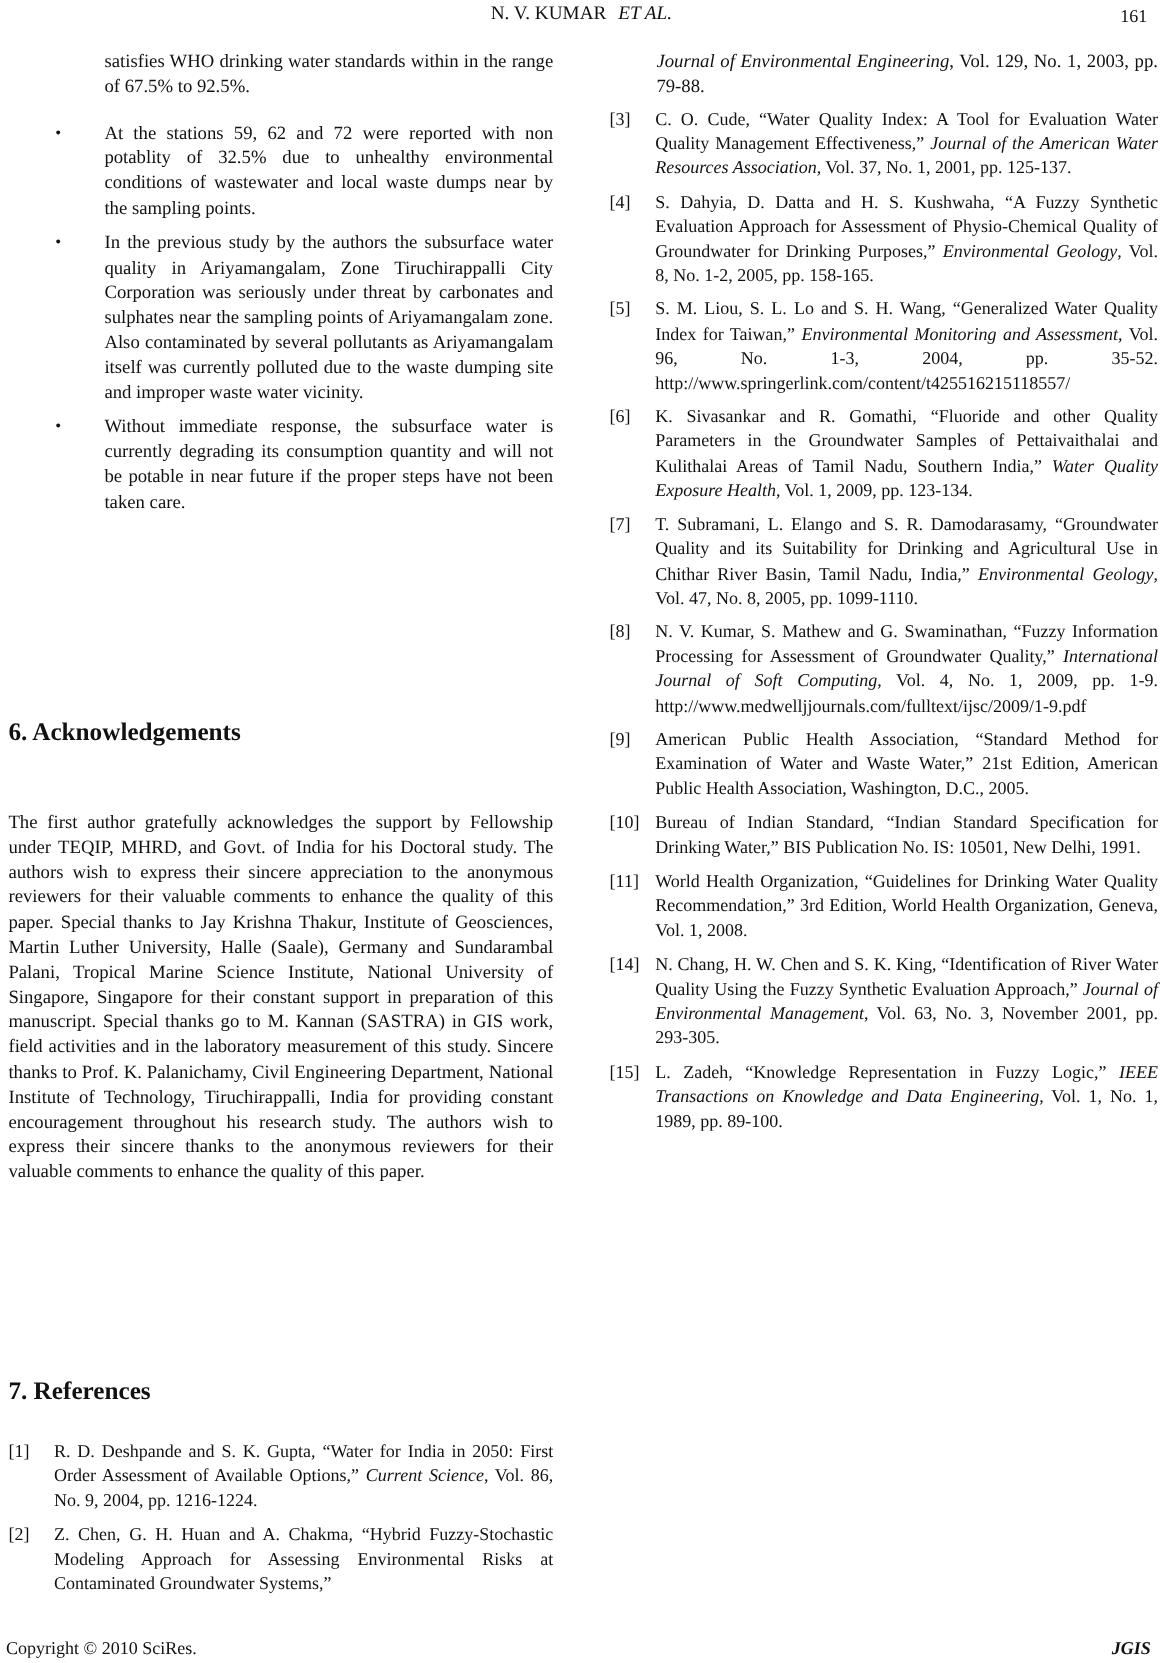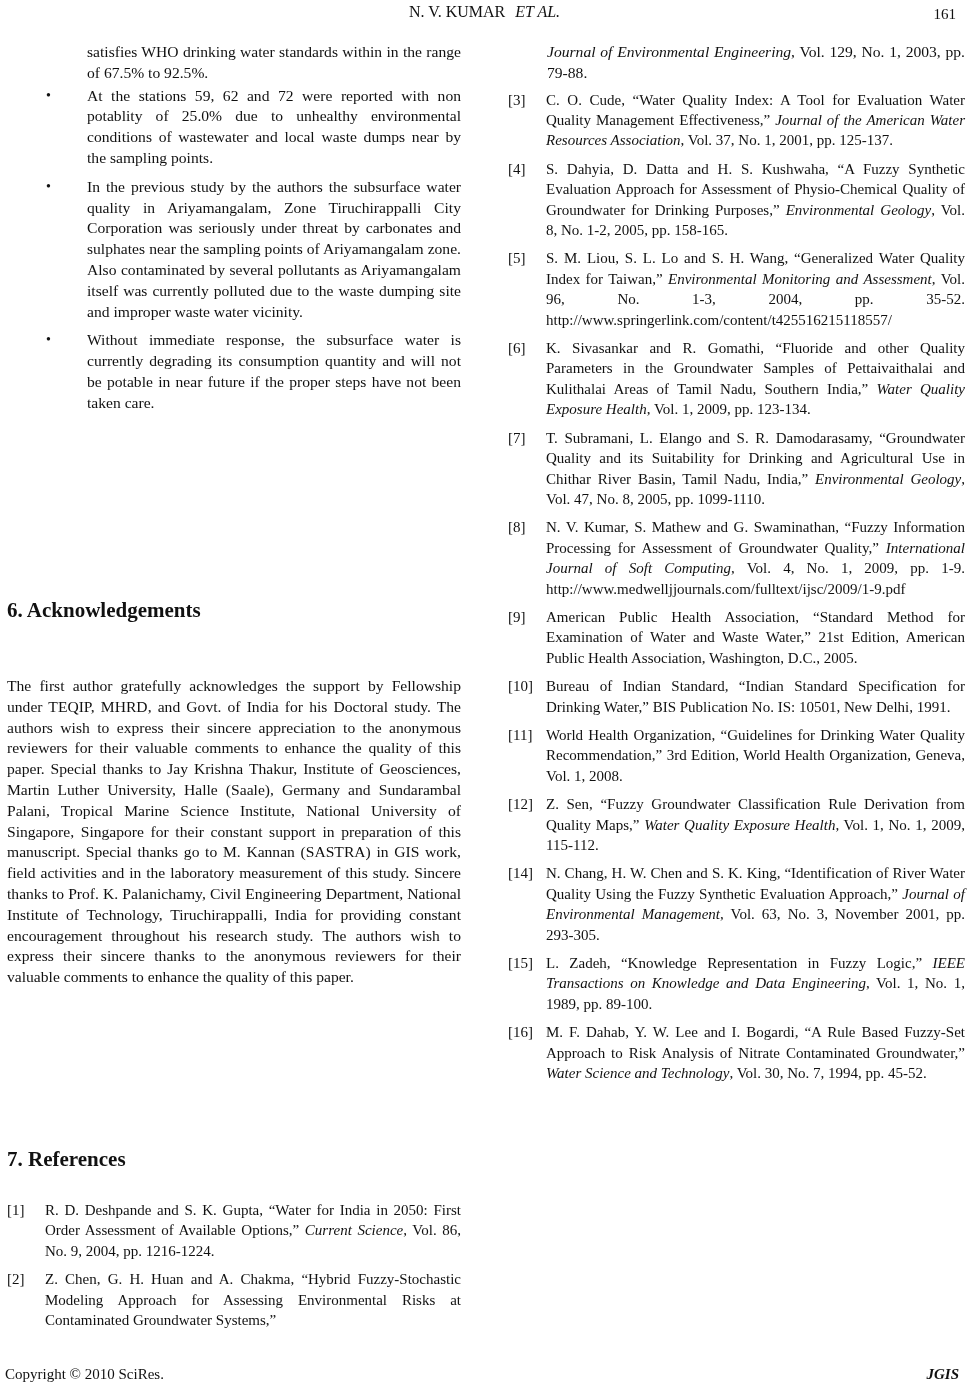--- a/index.html
+++ b/index.html
@@ -24,22 +24,22 @@
 </style>
 </head>
 <body>
 
 <div class="header">
   <span>N. V. KUMAR</span><i>ET AL.</i>
 </div>
 <div class="pageno">161</div>
 
 <div class="col left">
-  <p class="cont" style="margin-bottom:2px">satisfies WHO drinking water standards within in the range of 67.5% to 92.5%.</p>
-  <p class="bul">At the stations 59, 62 and 72 were reported with non potablity of 25.0% due to unhealthy environmental conditions of wastewater and local waste dumps near by the sampling points.</p>
+  <p class="cont" style="margin-bottom:18px">satisfies WHO drinking water standards within in the range of 67.5% to 92.5%.</p>
+  <p class="bul">At the stations 59, 62 and 72 were reported with non potablity of 32.5% due to unhealthy environmental conditions of wastewater and local waste dumps near by the sampling points.</p>
   <p class="bul">In the previous study by the authors the subsurface water quality in Ariyamangalam, Zone Tiruchirappalli City Corporation was seriously under threat by carbonates and sulphates near the sampling points of Ariyamangalam zone. Also contaminated by several pollutants as Ariyamangalam itself was currently polluted due to the waste dumping site and improper waste water vicinity.</p>
   <p class="bul">Without immediate response, the subsurface water is currently degrading its consumption quantity and will not be potable in near future if the proper steps have not been taken care.</p>
 
   <h2 style="top:558px; left:-41px">6. Acknowledgements</h2>
   <p class="para" style="top:634px; left:-41px; width:454px">The first author gratefully acknowledges the support by Fellowship under TEQIP, MHRD, and Govt. of India for his Doctoral study. The authors wish to express their sincere appreciation to the anonymous reviewers for their valuable comments to enhance the quality of this paper. Special thanks to Jay Krishna Thakur, Institute of Geosciences, Martin Luther University, Halle (Saale), Germany and Sundarambal Palani, Tropical Marine Science Institute, National University of Singapore, Singapore for their constant support in preparation of this manuscript. Special thanks go to M. Kannan (SASTRA) in GIS work, field activities and in the laboratory measurement of this study. Sincere thanks to Prof. K. Palanichamy, Civil Engineering Department, National Institute of Technology, Tiruchirappalli, India for providing constant encouragement throughout his research study. The authors wish to express their sincere thanks to the anonymous reviewers for their valuable comments to enhance the quality of this paper.</p>
 
   <h2 style="top:1107px; left:-41px">7. References</h2>
   <div style="position:absolute; top:1158px; left:-41px; width:454px">
     <p class="ref"><span class="num">[1]</span><span>R. D. Deshpande and S. K. Gupta, “Water for India in 2050: First Order Assessment of Available Options,” </span><i>Current Science</i><span>, Vol. 86, No. 9, 2004, pp. 1216-1224.</span></p>
     <p class="ref"><span class="num">[2]</span><span>Z. Chen, G. H. Huan and A. Chakma, “Hybrid Fuzzy-Stochastic Modeling Approach for Assessing Environmental Risks at Contaminated Groundwater Systems,”</span></p>
@@ -51,21 +51,19 @@
   <div id="right-refs">
       <p class="ref"><span class="num">[3]</span><span>C. O. Cude, “Water Quality Index: A Tool for Evaluation Water Quality Management Effectiveness,” </span><i>Journal of the American Water Resources Association</i><span>, Vol. 37, No. 1, 2001, pp. 125-137.</span></p>
       <p class="ref"><span class="num">[4]</span><span>S. Dahyia, D. Datta and H. S. Kushwaha, “A Fuzzy Synthetic Evaluation Approach for Assessment of Physio-Chemical Quality of Groundwater for Drinking Purposes,” </span><i>Environmental Geology</i><span>, Vol. 8, No. 1-2, 2005, pp. 158-165.</span></p>
       <p class="ref"><span class="num">[5]</span><span>S. M. Liou, S. L. Lo and S. H. Wang, “Generalized Water Quality Index for Taiwan,” </span><i>Environmental Monitoring and Assessment</i><span>, Vol. 96, No. 1-3, 2004, pp. 35-52. http://www.springerlink.com/content/t425516215118557/</span></p>
       <p class="ref"><span class="num">[6]</span><span>K. Sivasankar and R. Gomathi, “Fluoride and other Quality Parameters in the Groundwater Samples of Pettaivaithalai and Kulithalai Areas of Tamil Nadu, Southern India,” </span><i>Water Quality Exposure Health</i><span>, Vol. 1, 2009, pp. 123-134.</span></p>
       <p class="ref"><span class="num">[7]</span><span>T. Subramani, L. Elango and S. R. Damodarasamy, “Groundwater Quality and its Suitability for Drinking and Agricultural Use in Chithar River Basin, Tamil Nadu, India,” </span><i>Environmental Geology</i><span>, Vol. 47, No. 8, 2005, pp. 1099-1110.</span></p>
       <p class="ref"><span class="num">[8]</span><span>N. V. Kumar, S. Mathew and G. Swaminathan, “Fuzzy Information Processing for Assessment of Groundwater Quality,” </span><i>International Journal of Soft Computing</i><span>, Vol. 4, No. 1, 2009, pp. 1-9. http://www.medwelljjournals.com/fulltext/ijsc/2009/1-9.pdf</span></p>
       <p class="ref"><span class="num">[9]</span><span>American Public Health Association, “Standard Method for Examination of Water and Waste Water,” 21st Edition, American Public Health Association, Washington, D.C., 2005.</span><i></i><span></span></p>
       <p class="ref"><span class="num">[10]</span><span>Bureau of Indian Standard, “Indian Standard Specification for Drinking Water,” BIS Publication No. IS: 10501, New Delhi, 1991.</span><i></i><span></span></p>
       <p class="ref"><span class="num">[11]</span><span>World Health Organization, “Guidelines for Drinking Water Quality Recommendation,” 3rd Edition, World Health Organization, Geneva, Vol. 1, 2008.</span><i></i><span></span></p>
-      <p class="ref"><span class="num">[12]</span><span>Z. Sen, “Fuzzy Groundwater Classification Rule Derivation from Quality Maps,” </span><i>Water Quality Exposure Health</i><span>, Vol. 1, No. 1, 2009, 115-112.</span></p>
       <p class="ref"><span class="num">[14]</span><span>N. Chang, H. W. Chen and S. K. King, “Identification of River Water Quality Using the Fuzzy Synthetic Evaluation Approach,” </span><i>Journal of Environmental Management</i><span>, Vol. 63, No. 3, November 2001, pp. 293-305.</span></p>
       <p class="ref"><span class="num">[15]</span><span>L. Zadeh, “Knowledge Representation in Fuzzy Logic,” </span><i>IEEE Transactions on Knowledge and Data Engineering</i><span>, Vol. 1, No. 1, 1989, pp. 89-100.</span></p>
-      <p class="ref"><span class="num">[16]</span><span>M. F. Dahab, Y. W. Lee and I. Bogardi, “A Rule Based Fuzzy-Set Approach to Risk Analysis of Nitrate Contaminated Groundwater,” </span><i>Water Science and Technology</i><span>, Vol. 30, No. 7, 1994, pp. 45-52.</span></p>
     </div>
 </div>
 
 <div class="footer-left">Copyright © 2010 SciRes.</div>
 <div class="footer-right">JGIS</div>
 
 </body></html>

